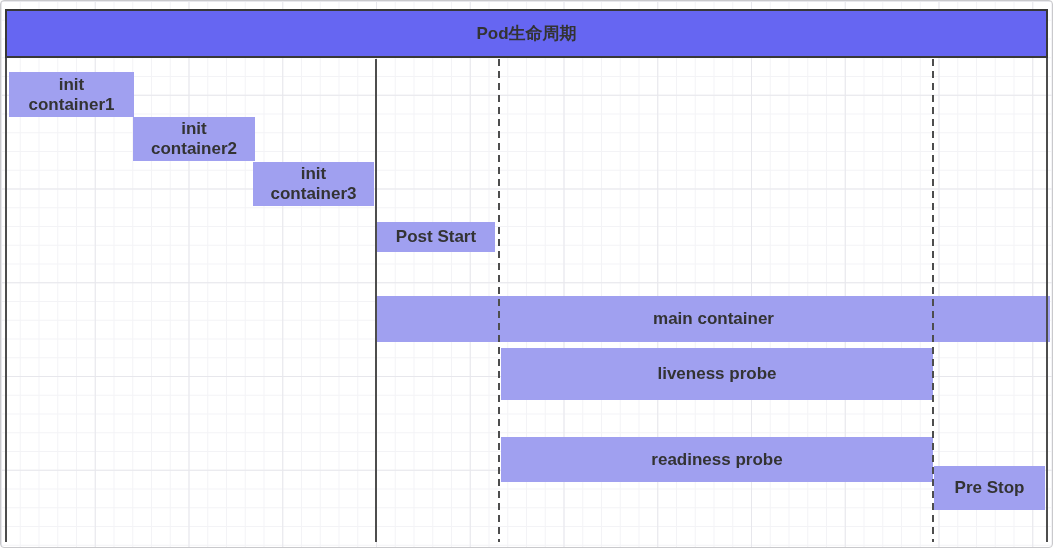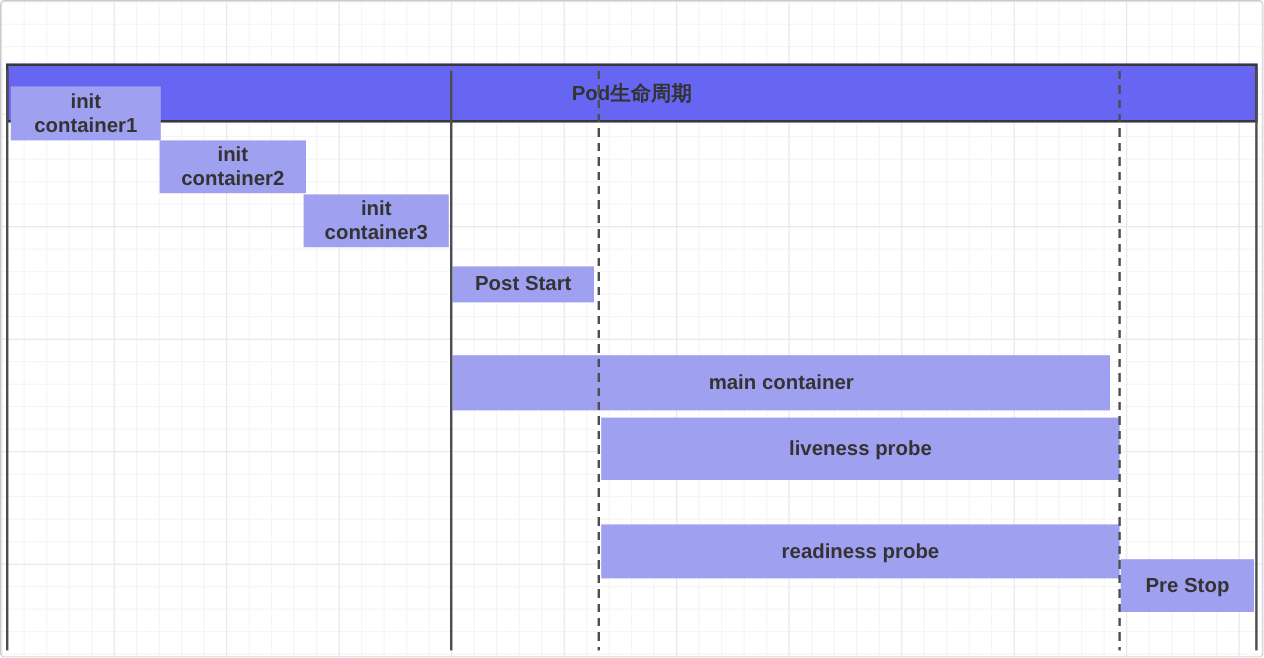--- a/index.html
+++ b/index.html
@@ -33,21 +33,20 @@
     box-sizing: border-box;
     background: var(--title-fill, #6666f2);
     border: 2px solid var(--title-border, #383838);
     display: flex;
     align-items: center;
     justify-content: center;
     font-size: 17px;
     font-weight: bold;
     color: var(--text-color, #333333);
     z-index: 2;
-    margin-top: 44px;
   }
   .bar {
     position: absolute;
     box-sizing: border-box;
     background: var(--bar-fill, #a0a0f0);
     color: var(--text-color, #333333);
     font-size: 17px;
     font-weight: bold;
     line-height: 20px;
     display: flex;
@@ -88,18 +87,18 @@
       <div class="vline solid" style="left: 1045px; top: 57px; height: 484px;"></div>
     </div>
   <div id="bars-layer">
       <div class="bar" style="left: 8px; top: 71px; width: 125px; height: 45px;">init
 container1</div>
       <div class="bar" style="left: 132px; top: 116px; width: 122px; height: 44px;">init
 container2</div>
       <div class="bar" style="left: 252px; top: 161px; width: 121px; height: 44px;">init
 container3</div>
       <div class="bar" style="left: 376px; top: 221px; width: 118px; height: 30px;">Post Start</div>
-      <div class="bar" style="left: 376px; top: 295px; width: 548px; height: 46px;">main container</div>
+      <div class="bar" style="left: 376px; top: 295px; width: 673px; height: 46px;">main container</div>
       <div class="bar" style="left: 500px; top: 347px; width: 432px; height: 52px;">liveness probe</div>
       <div class="bar" style="left: 500px; top: 408px; width: 432px; height: 45px; margin-top: 28px;">readiness probe</div>
       <div class="bar" style="left: 933px; top: 465px; width: 111px; height: 44px; text-align: right;">Pre Stop</div>
     </div>
 </div>
 
 </body></html>

